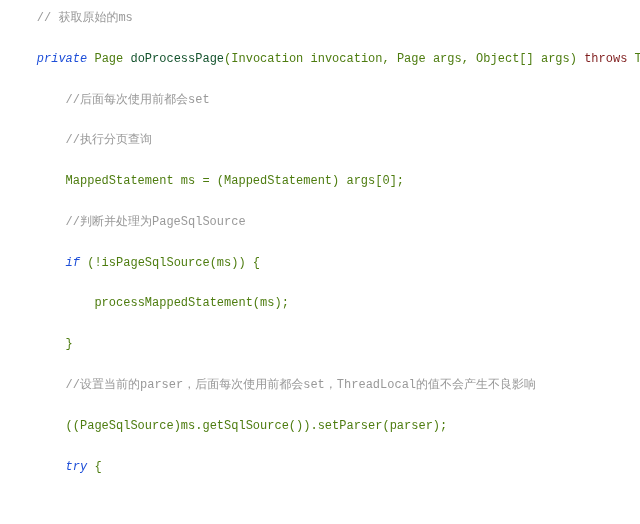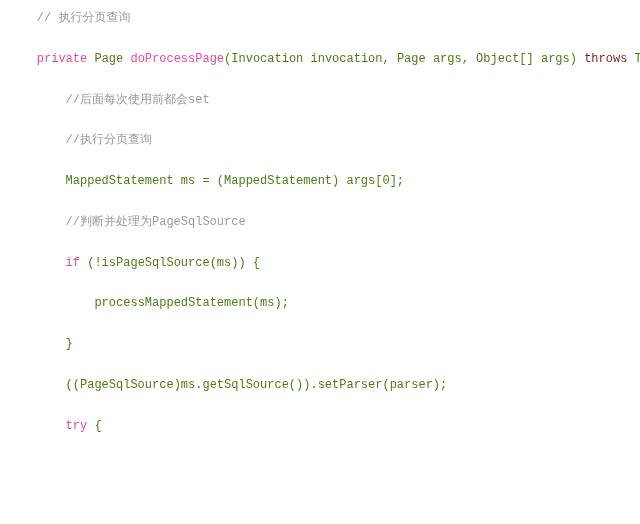--- a/index.html
+++ b/index.html
@@ -14,37 +14,38 @@
     box-sizing: border-box;
     position: relative;
   }
   pre {
     margin: 0;
     white-space: pre;
     font-family: inherit;
   }
   .line { display: block; }
   .cm { color: #999; } 
-  .kw { color: #ec4899; } 
+  .kw { color: #1d4ed8; font-style: italic; } 
   .thr { color: #7f1d1d; }
-  .mname { color: #ec4899; }
+  .mname { color: #14532d; }
   .norm { color: #4d7c0f; }
 </style>
 </head>
 <body>
 
-<pre><span class="line">    <span class="cm">// 执行分页查询</span></span>
+<pre><span class="line">    <span class="cm">// 获取原始的ms</span></span>
 <span class="line">    <span class="kw">private</span><span class="norm"> Page </span><span class="mname">doProcessPage</span><span class="norm">(Invocation invocation, Page args, Object[] args) </span><span class="thr">throws</span><span class="norm"> Throwable {</span></span>
 <span class="line">        <span class="cm">//后面每次使用前都会set</span></span>
 <span class="line">        <span class="cm">//执行分页查询</span></span>
 <span class="line">        <span class="norm">MappedStatement ms = (MappedStatement) args[0];</span></span>
 <span class="line">        <span class="cm">//判断并处理为PageSqlSource</span></span>
 <span class="line">        <span class="kw">if</span><span class="norm"> (!isPageSqlSource(ms)) {</span></span>
 <span class="line">            <span class="norm">processMappedStatement(ms);</span></span>
 <span class="line">        <span class="norm">}</span></span>
+<span class="line">        <span class="cm">//设置当前的parser，后面每次使用前都会set，ThreadLocal的值不会产生不良影响</span></span>
 <span class="line">        <span class="norm">((PageSqlSource)ms.getSqlSource()).setParser(parser);</span></span>
 <span class="line">        <span class="kw">try</span><span class="norm"> {</span></span>
 
 
 
 
 
 
 <span class="line"><span></span></span>
 

